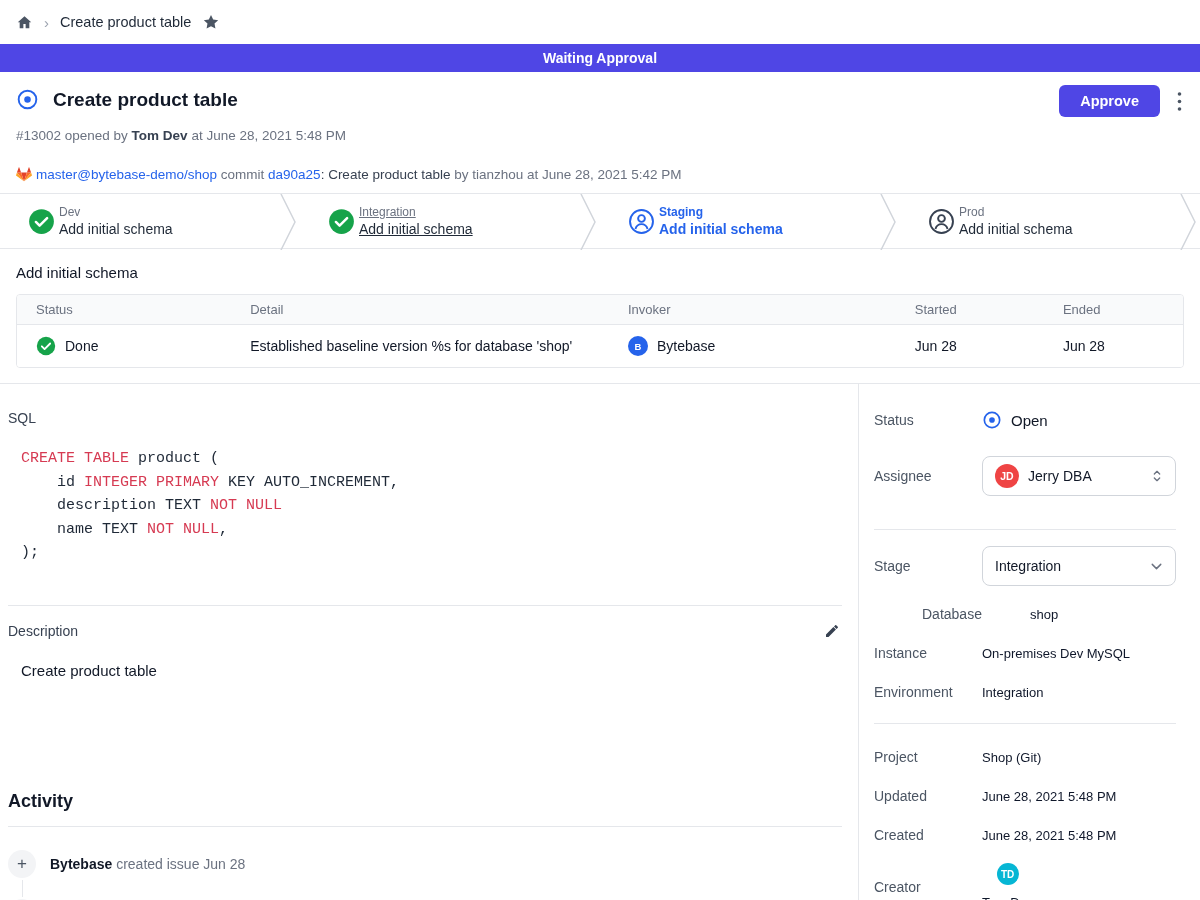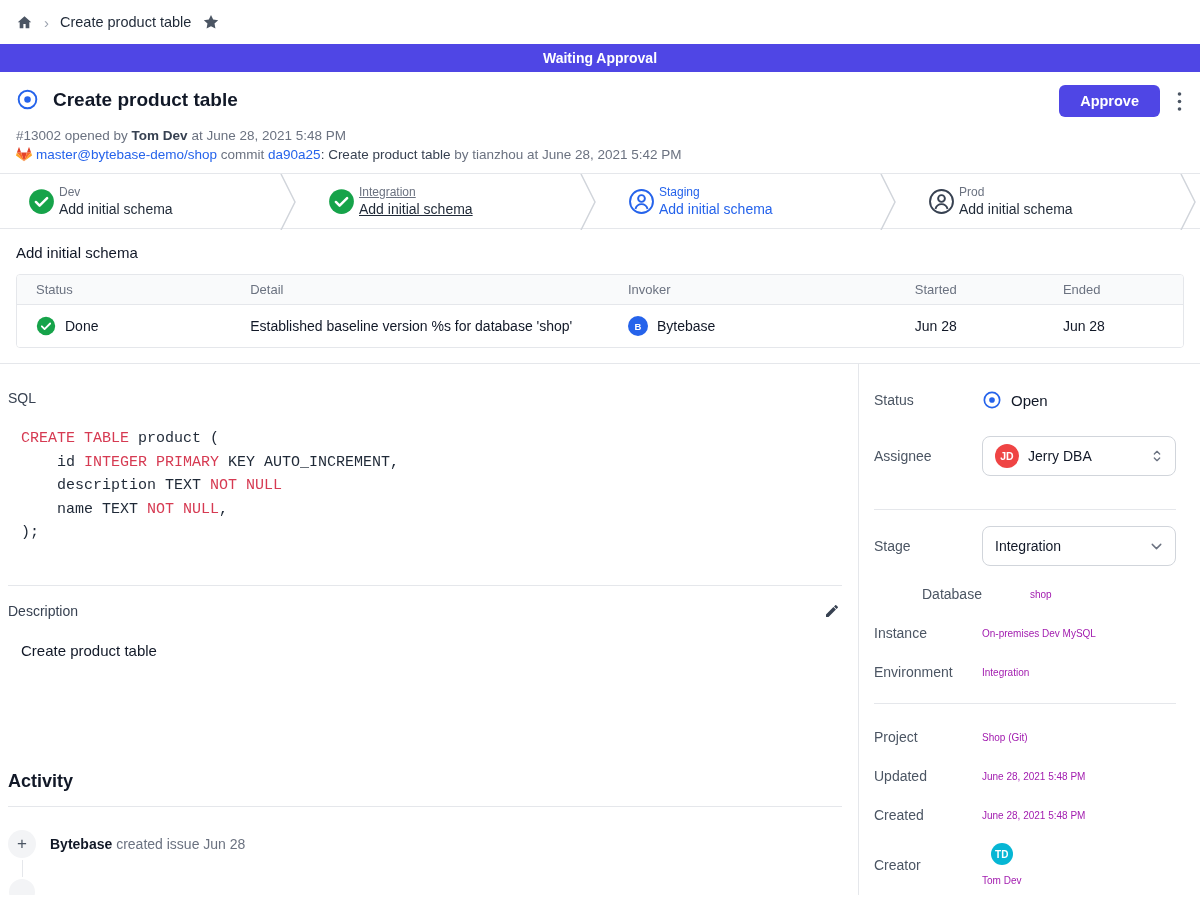--- a/index.html
+++ b/index.html
@@ -24,32 +24,32 @@
   .title-row { display:flex; align-items:flex-start; justify-content:space-between; }
   .title-left { display:flex; align-items:center; gap:14px; padding-top:3px; }
   .issue-title { font-size:19px; font-weight:700; color:#111827; }
   .title-right { display:flex; align-items:center; }
   .approve-btn { background:#4f46e5; color:#fff; border:none; border-radius:6px;
     padding:8px 21px; font-size:14.5px; font-weight:600; cursor:pointer;
     font-family:"Liberation Sans",sans-serif; }
   .kebab { margin-left:15px; padding:4px 2px; cursor:pointer; }
   .meta-line { margin-top:11px; font-size:13.5px; color:#6b7280; white-space:pre-wrap; }
   .meta-line .strong { color:#374151; font-weight:600; }
-  .commit-line { margin-top:4px; font-size:13.5px; color:#6b7280; white-space:pre-wrap; }
+  .commit-line { margin-top:24px; font-size:13.5px; color:#6b7280; white-space:pre-wrap; }
   .commit-line .gitlab { display:inline-block; vertical-align:-3px; margin-right:4px; }
   .link { color:#2563eb; cursor:pointer; }
   .commit-msg { color:#374151; font-weight:500; }
 
   
   .pipeline { display:flex; align-items:stretch; height:56px;
     border-top:1px solid #e5e7eb; border-bottom:1px solid #e5e7eb; }
   .stage { flex:1; display:flex; align-items:center; gap:4px; padding-left:28px; cursor:pointer; }
   .stage-env { font-size:12px; color:#6b7280; line-height:15px; }
   .stage-task { font-size:14px; color:#1f2937; line-height:18px; }
-  .stage.active .stage-env, .stage.active .stage-task { color:#2563eb; font-weight:400; }
+  .stage.active .stage-env, .stage.active .stage-task { color:#2563eb; font-weight:700; }
   .u { text-decoration:underline; }
   .chev-sep { width:22px; flex:0 0 22px; }
 
   
   .task-section { padding:15px 16px 0; }
   .task-heading { font-size:15px; color:#111827; margin-bottom:13px; }
   .task-table { border:1px solid #e5e7eb; border-radius:4px; overflow:hidden; }
   .t-row { display:flex; align-items:center; }
   .t-head { background:#f9fafb; color:#6b7280; font-size:13px; height:29px; }
   .t-body { background:#fff; border-top:1px solid #e5e7eb; font-size:14px; height:43px; color:#111827; }
@@ -82,21 +82,21 @@
     color:#4b5563; display:flex; align-items:center; justify-content:center;
     font-size:17px; font-weight:400; }
   .activity-text { font-size:14px; color:#6b7280; white-space:pre-wrap; }
   .activity-text .strong { color:#111827; font-weight:600; }
   .timeline-line { width:1px; height:17px; background:#e5e7eb; margin:2px 0 2px 14px; }
   .partial-circle { width:26px; height:26px; border-radius:50%; background:#f3f4f6; margin-left:1px; }
 
   
   .side-row { display:flex; align-items:center; }
   .side-label { width:108px; flex:0 0 108px; font-size:14px; color:#4b5563; }
-  .side-value { font-size:10px; color:#a21caf; font-weight:500; }
+  .side-value { font-size:13px; color:#0f172a; font-weight:500; }
   .status-value { display:flex; align-items:center; gap:9px; font-size:15px; color:#111827; font-weight:500; }
   .select { flex:1; height:40px; border:1px solid #d1d5db; border-radius:8px;
     display:flex; align-items:center; gap:9px; padding:0 10px 0 12px;
     background:#fff; cursor:pointer; }
   .select .grow { flex:1; }
   .select-text { font-size:14px; color:#111827; }
   .avatar { border-radius:50%; color:#fff; font-weight:700;
     display:flex; align-items:center; justify-content:center; flex:0 0 auto; }
   .av-24 { width:24px; height:24px; font-size:10.5px; }
   .av-20 { width:20px; height:20px; font-size:9.5px; }

